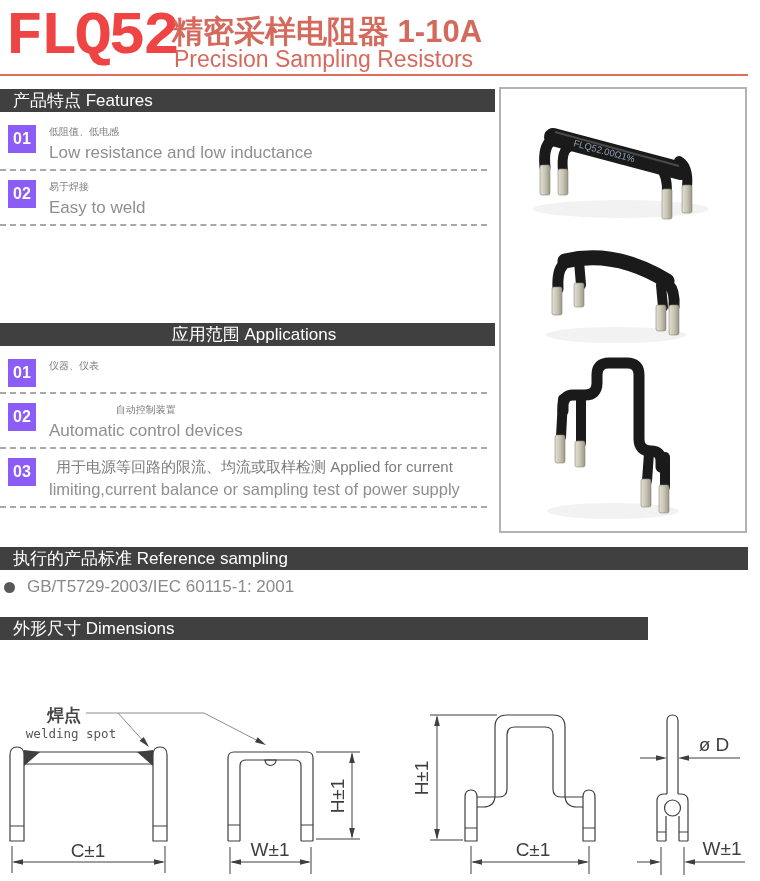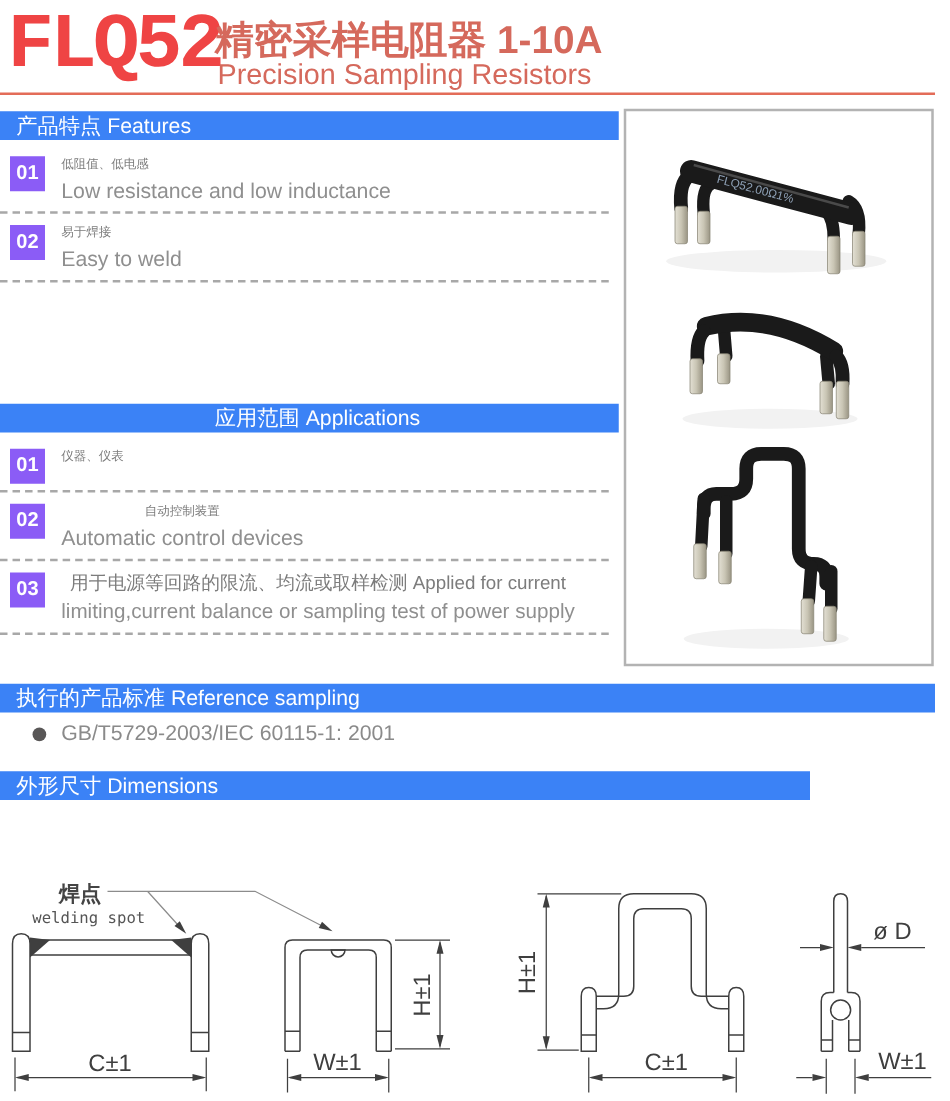--- a/index.html
+++ b/index.html
@@ -21,21 +21,21 @@
   .title-en {
     position:absolute; left:174px; top:46px;
     font-size:23px; color:#d5695c;
   }
   .header-rule {
     position:absolute; left:0; top:74px; width:748px; height:2px;
     background:#e36c58;
   }
   
   .banner {
-    height:23px; line-height:23px; background:#3b82f6; color:#fff;
+    height:23px; line-height:23px; background:#404040; color:#fff;
     font-size:17px; padding-left:13px; white-space:nowrap;
   }
   .features     { position:absolute; left:0; top:89px;  width:495px; }
   .applications { position:absolute; left:0; top:323px; width:495px;text-align:center; }
   .standards-banner { position:absolute; left:0; top:547px; width:748px; }
   .dim-banner       { position:absolute; left:0; top:617px; width:648px; }
   
   .items { padding-top:4px; }
   .item {
     display:flex; align-items:flex-start; width:487px;
@@ -45,21 +45,21 @@
     width:28px; height:28px; flex:0 0 28px; background:#8b5cf6; color:#fff;
     font-size:16px; font-weight:bold; display:flex;
     align-items:center; justify-content:center; margin:3px 13px 0 8px;
   }
   .item .zh { font-size:10px; color:#7c7c7c; line-height:20px; }
   .item .en { font-size:17px; color:#8f8f8f; line-height:22px; }
   .item.two-line .zh { font-size:15px; line-height:23px; }
   .item.two-line .en { font-size:16.5px; line-height:23px; }
   
   .std-row {
-    position:absolute; left:26px; top:577px;
+    position:absolute; left:4px; top:577px;
     display:flex; align-items:center;
   }
   .bullet { width:11px; height:11px; border-radius:50%; background:#595757; margin-right:12px; }
   .std-text { font-size:17px; color:#8a8a8a; }
   
   .photo-box {
     position:absolute; left:499px; top:87px; width:248px; height:446px;
     border:2px solid #b3b3b3; background:#fff;
   }
   

